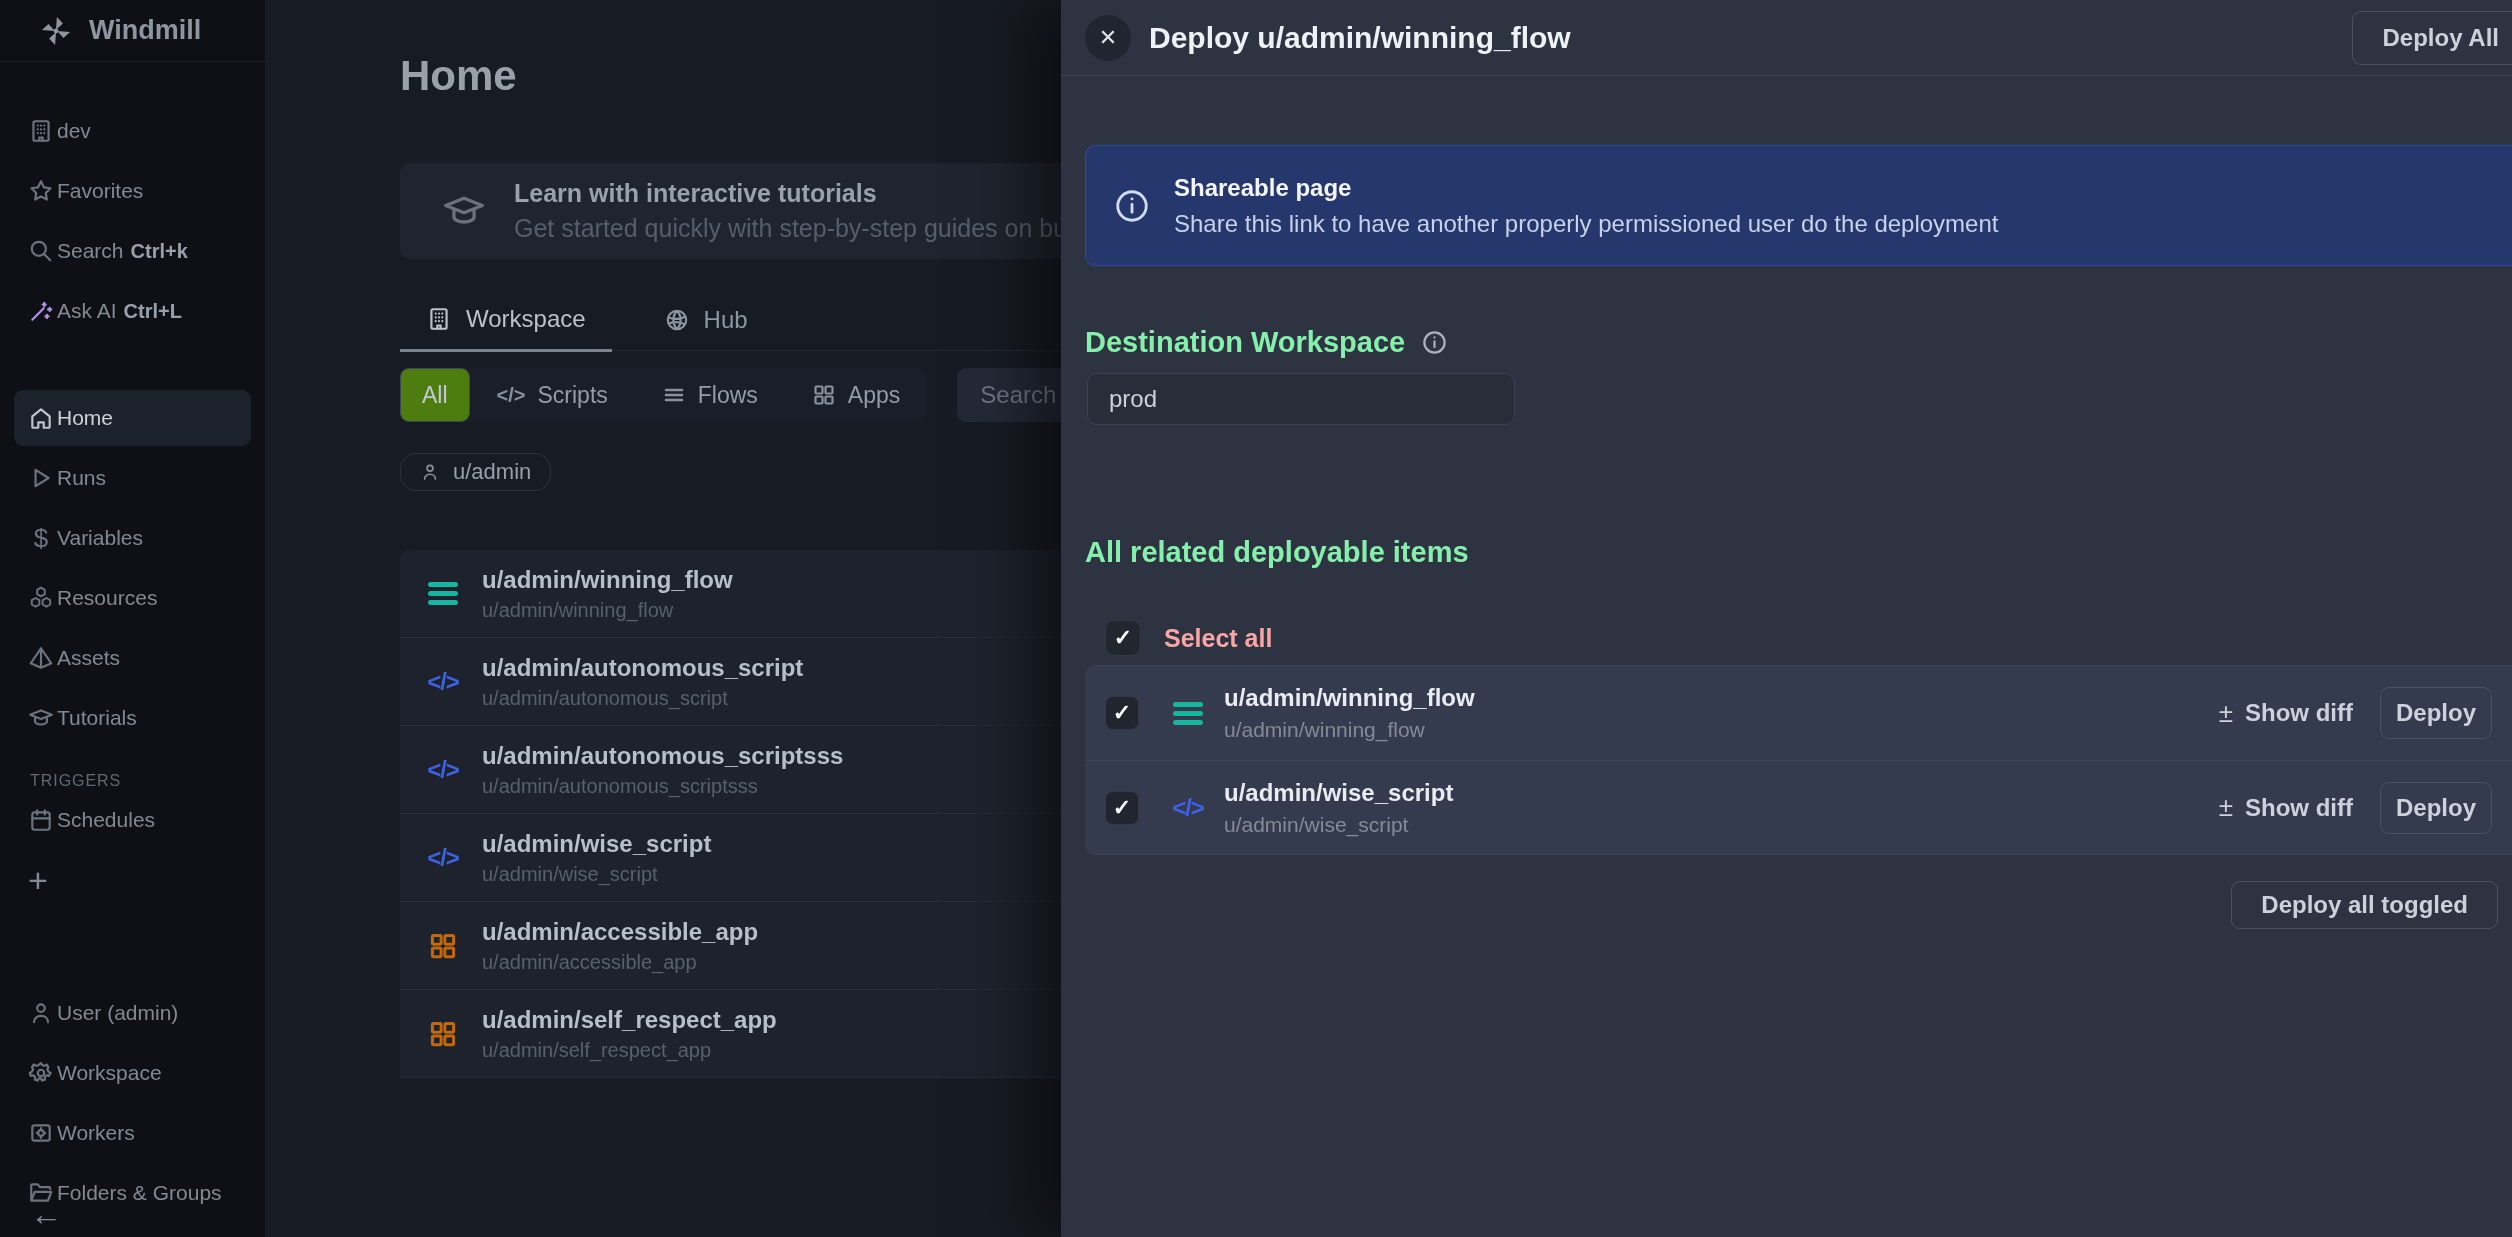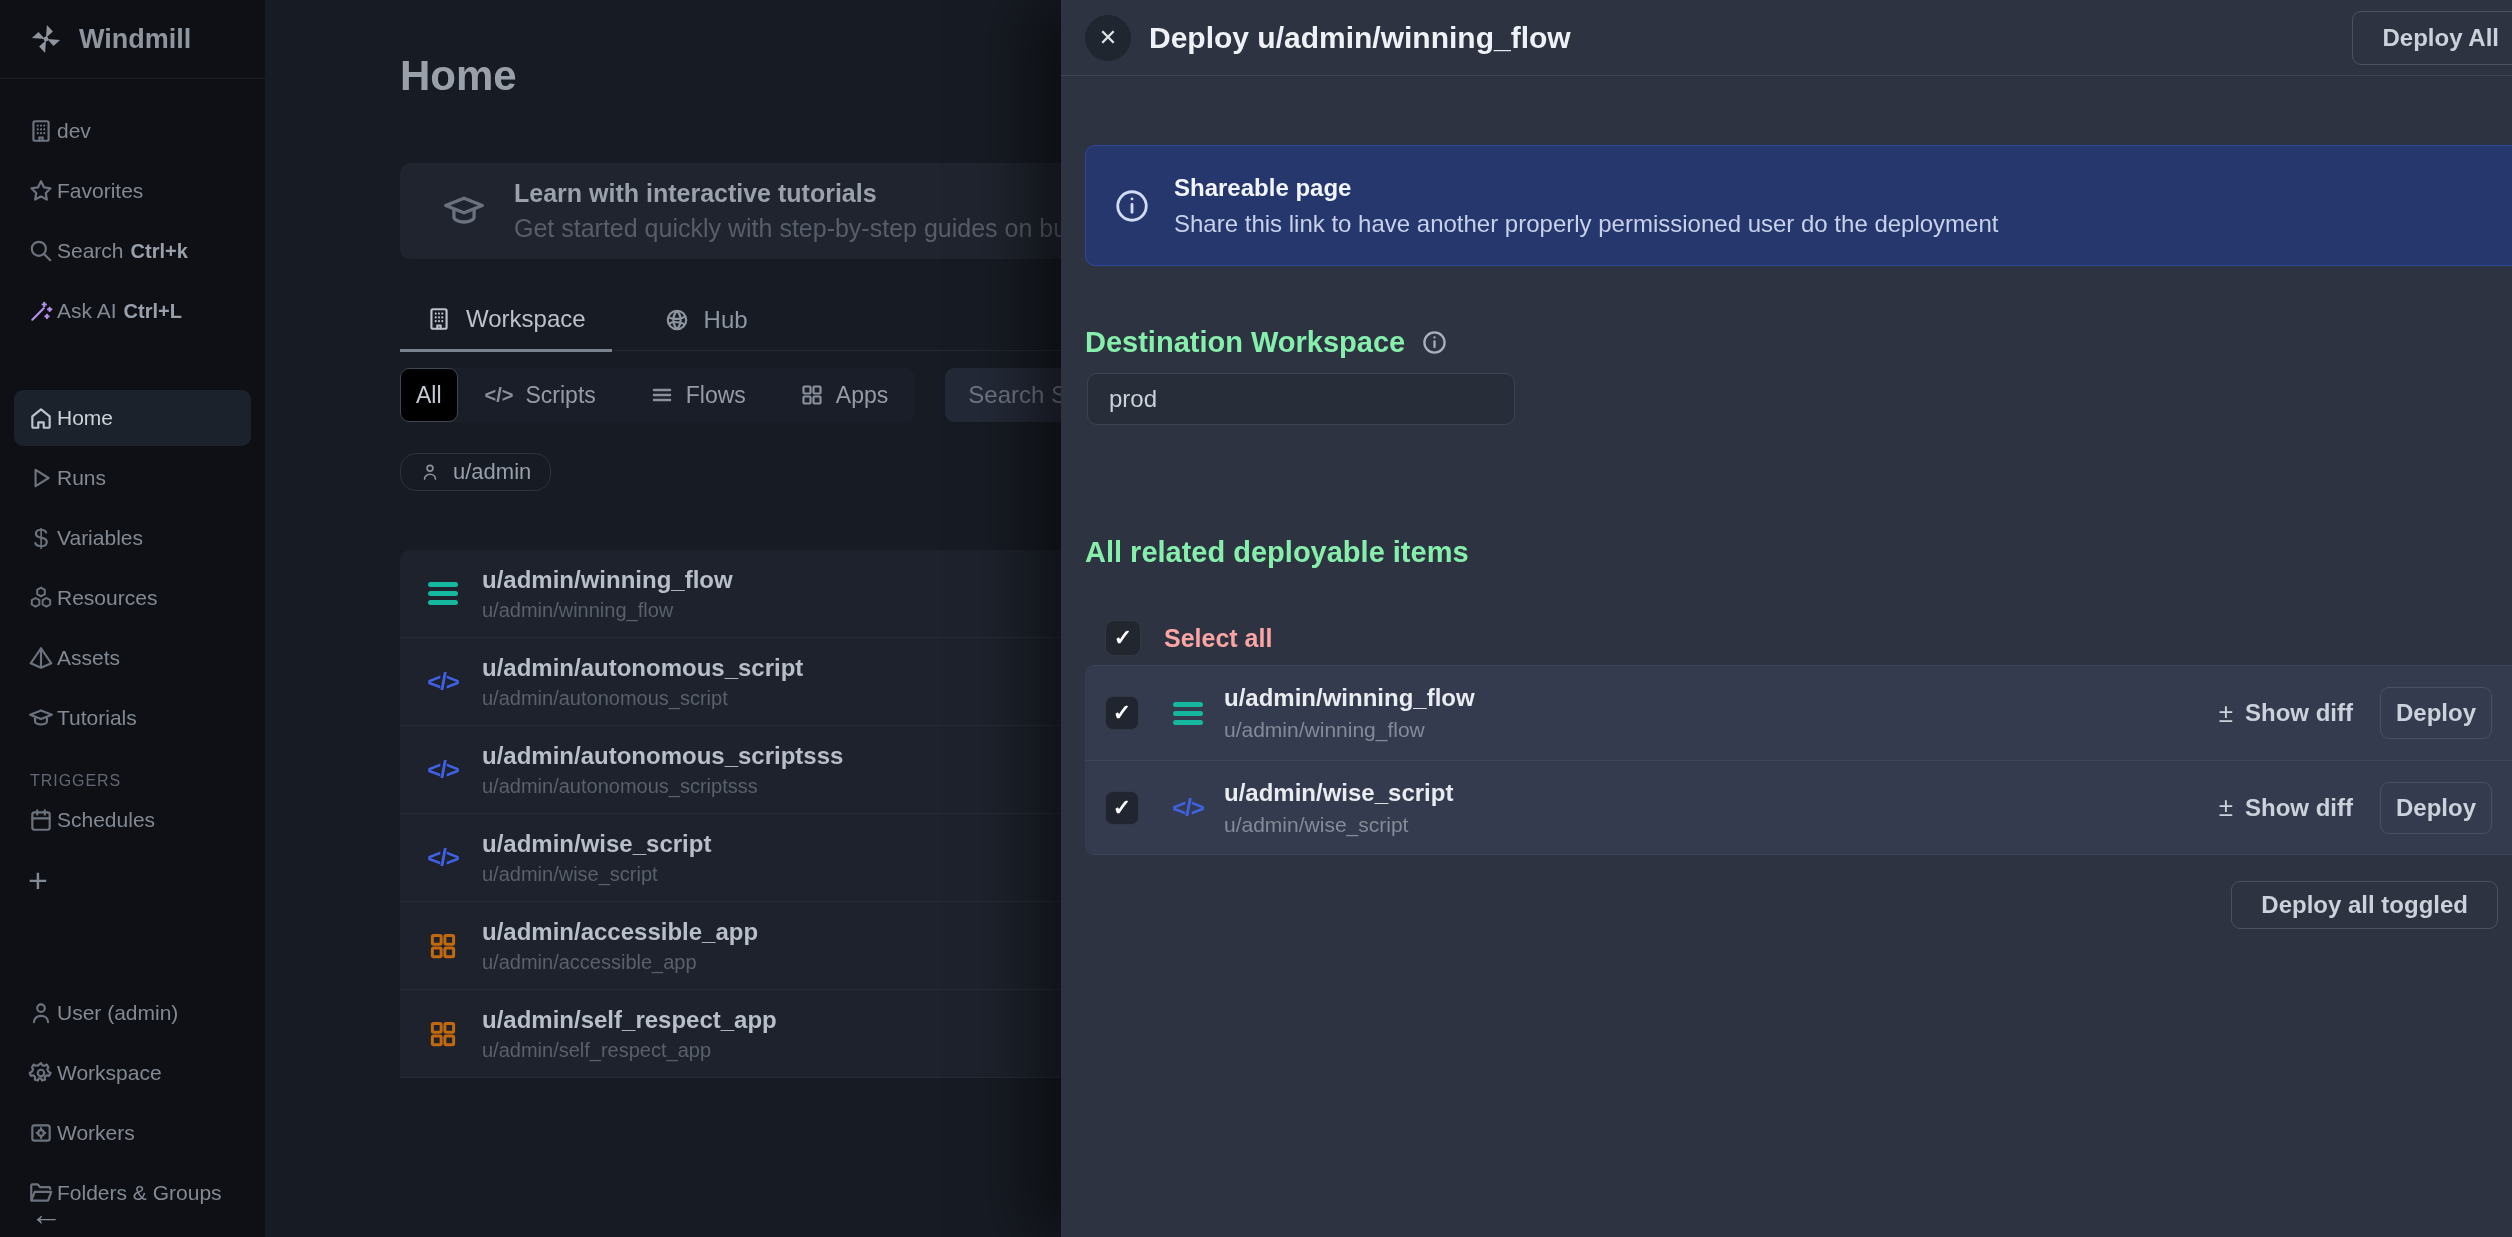--- a/index.html
+++ b/index.html
@@ -10,22 +10,22 @@
     -webkit-font-smoothing:antialiased;
   }
   svg { display:block; }
 
   
   .sidebar {
     position:absolute; left:0; top:0; width:265px; height:1237px;
     background:#0e1015; z-index:2;
   }
   .logo-row {
-    height:79px; display:flex; align-items:center; gap:15px;
-    padding:0 28px; border-bottom:1px solid #1d2027;
+    height:62px; display:flex; align-items:center; gap:15px;
+    padding:0 38px; border-bottom:1px solid #1d2027;
   }
   .logo-mark { color:#8f959e; }
   .logo-text { font-size:27px; font-weight:700; color:#8f959e; }
   .side-group { position:absolute; left:0; width:100%; }
   .side-item {
     height:60px; display:flex; align-items:center; gap:3px;
     padding:0 28px; color:#83899392; color:#838993; font-size:21px; cursor:pointer;
   }
   .side-item .ic { width:26px; height:26px; flex:none; display:flex; align-items:center; justify-content:center; color:#6d737e; }
   .side-item.active {
@@ -64,22 +64,22 @@
   .tab.active { color:#bcc2cb; font-weight:400; border-bottom:3px solid #7a8290; margin-bottom:-2px; }
   .tab.active .ic { color:#bcc2cb; }
   .filters { margin-top:17px; display:flex; align-items:center; }
   .chipbar { display:flex; align-items:center; background:#1a1e28; border-radius:9px; height:54px; }
   .chip {
     display:flex; align-items:center; gap:12px; padding:0 27px; height:100%;
     font-size:23px; color:#959ca7; cursor:pointer;
   }
   .chip .ic { color:#8a919d; }
   .chip.selected {
-    background:#000000; border:1px solid #3e4554; border-radius:9px;
-    color:#c4c9d2; padding:0 15px;
+    background:#4d7c0f; border:1px solid #3e4554; border-radius:9px;
+    color:#c4c9d2; padding:0 21px;
   }
   .search-input {
     margin-left:30px; width:500px; height:54px; background:#242937; border:none;
     border-radius:9px; color:#aeb5c0; font-size:24px; padding:0 23px; outline:none;
     font-family:"Liberation Sans", sans-serif;
   }
   .search-input::placeholder { color:#6e7684; }
   .owner-chip {
     margin-top:31px; display:inline-flex; align-items:center; gap:13px;
     height:38px; padding:0 19px; border:1px solid #2c3240; border-radius:16px;

